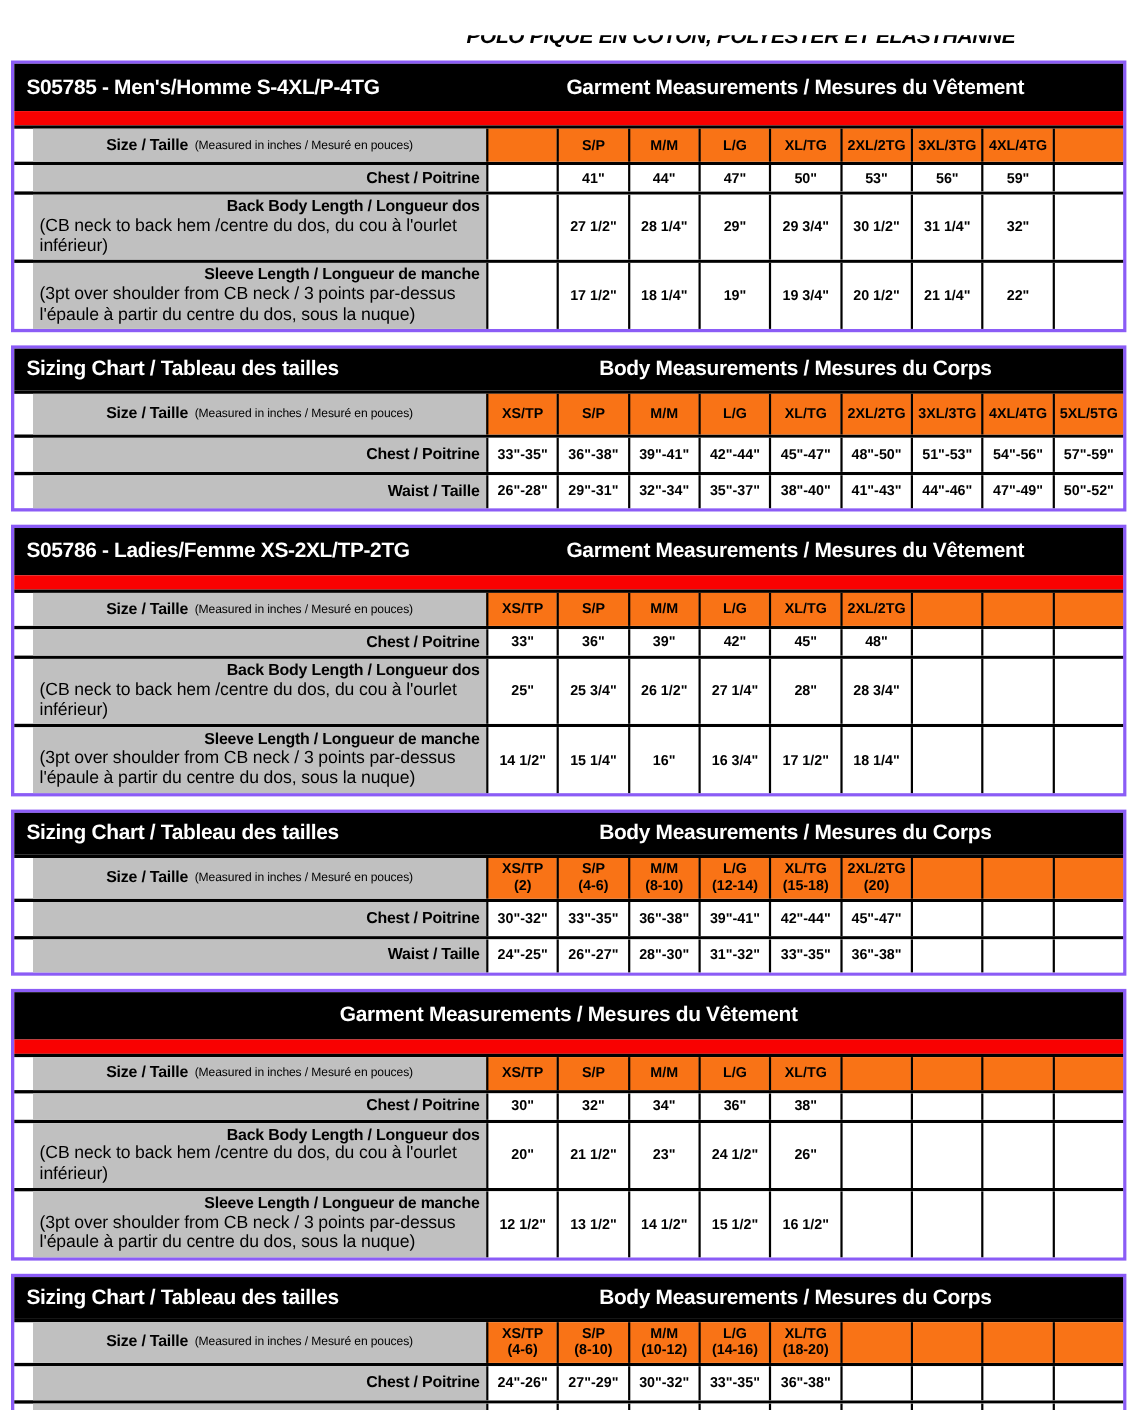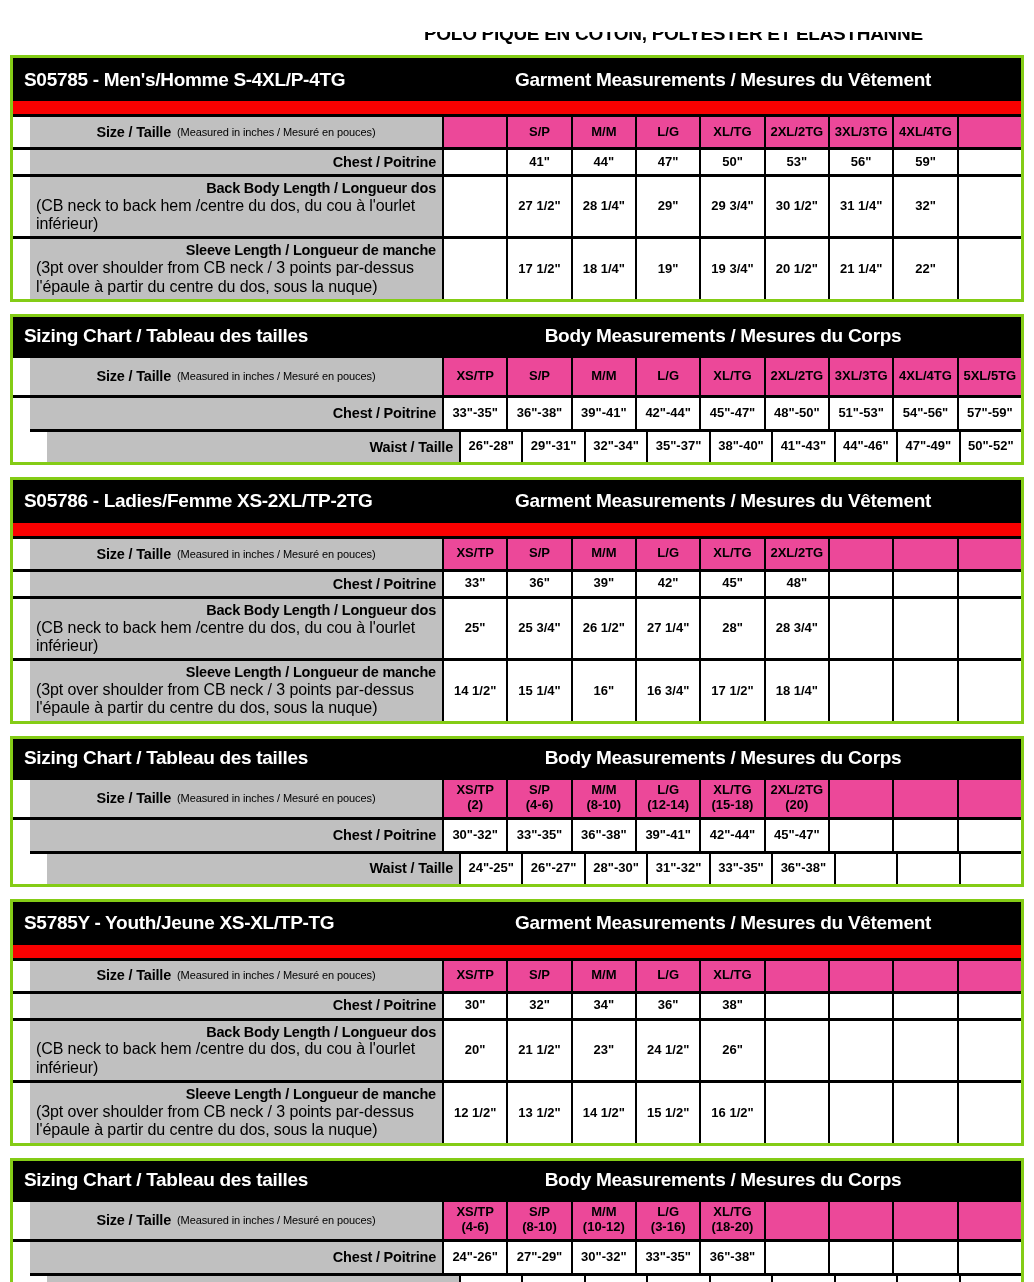--- a/index.html
+++ b/index.html
@@ -5,62 +5,62 @@
   * { box-sizing: border-box; margin: 0; padding: 0; }
   html, body { background: #ffffff; }
   body {
     width: 1034px; height: 1282px;
     font-family: "Liberation Sans", "DejaVu Sans", sans-serif;
     color: #000;
   }
   .page { position: relative; width: 1034px; height: 1282px; background: #fff; overflow: hidden; }
 
   
-  .clip-title { position: absolute; left: 424px; top: 32px; height: 16px; overflow: hidden; }
+  .clip-title { position: absolute; left: 424px; top: 32px; height: 16px; overflow: hidden; font-style: italic; }
   .clip-title .txt {
     font-size: 19px; font-weight: bold; line-height: 25px;
     margin-top: -11px; white-space: nowrap; letter-spacing: -0.3px;
   }
 
   .stack { position: absolute; left: 10px; top: 55px; width: 1014px; }
 
-  .tbl { width: 100%; border: 3px solid #84cc16; margin-bottom: 12px; background: #fff; }
+  .tbl { width: 100%; border: 3px solid #8b5cf6; margin-bottom: 12px; background: #fff; }
 
   .band { display: flex; align-items: center; background: #000; color: #fff; height: 43px; }
   .tbl.sizing .band { height: 38px; }
   .band-left  { width: 412px; padding-left: 11px; font-size: 19px; font-weight: bold; letter-spacing: -0.3px; white-space: nowrap; }
   .band-right { flex: 1; text-align: center; font-size: 19px; font-weight: bold; letter-spacing: -0.3px; }
 
   .stripe { height: 13px; background: #f90101; }
 
   .row { display: grid; grid-template-columns: 412px repeat(9, 1fr); border-top: 3px solid #000; padding-left: 17px; }
   .cell {
     border-left: 2px solid #000;
     display: flex; flex-direction: column; align-items: center; justify-content: center;
     text-align: center; font-weight: bold; font-size: 13px; line-height: 1.15; padding: 2px 1px;
   }
   .row > .cell:first-child { border-left: none; }
 
   .label-cell { background: #c0c0c0; align-items: flex-end; text-align: left; padding: 3px 6px; }
-  .hcell { background: #ec4899; }
+  .hcell { background: #f97316; }
   .vcell { background: #fff; }
 
   .size-label-cell { flex-direction: row; align-items: center; flex-wrap: wrap; }
   .lbl { font-size: 14.5px; font-weight: bold; letter-spacing: -0.2px; }
   .note-in { font-size: 11px; font-weight: normal; margin-left: 6px; letter-spacing: -0.1px; }
   .note-b { font-size: 16px; font-weight: normal; letter-spacing: -0.1px; }
   .note-b:empty { display: none; }
 
   .r-size  { min-height: 33px; }
   .r-chest { min-height: 27px; }
   .r-back  { min-height: 45px; }
   .r-sleeve{ min-height: 58px; }
   .sizing .r-size  { min-height: 40px; }
   .sizing .r-chest { min-height: 34px; }
-  .sizing .r-waist { min-height: 33px; margin-left: 17px; }
+  .sizing .r-waist { min-height: 33px; }
 </style>
 </head>
 <body>
 
 <div class="page">
 
   <div class="clip-title">
     <div class="txt">POLO PIQUE EN COTON, POLYESTER ET ELASTHANNE</div>
   </div>
 
@@ -315,21 +315,20 @@
           <div class="cell vcell">33"-35"</div>
           <div class="cell vcell">36"-38"</div>
           <div class="cell vcell"></div>
           <div class="cell vcell"></div>
           <div class="cell vcell"></div>
         </div>
     </section>
 
     <section class="tbl garment">
       <div class="band">
-        <div class="band-left">S5785Y - Youth/Jeune XS-XL/TP-TG</div>
         <div class="band-right">Garment Measurements / Mesures du Vêtement</div>
       </div>
       <div class="stripe"></div>
       <div class="row r-size">
         <div class="cell label-cell size-label-cell">
           <span class="lbl">Size / Taille</span>
           <span class="note-in">(Measured in inches / Mesuré en pouces)</span>
         </div>
       <div class="cell hcell">XS/TP</div>
           <div class="cell hcell">S/P</div>
@@ -405,21 +404,21 @@
           <div class="cell hcell">
             <div>S/P</div>
             <div>(8-10)</div>
           </div>
           <div class="cell hcell">
             <div>M/M</div>
             <div>(10-12)</div>
           </div>
           <div class="cell hcell">
             <div>L/G</div>
-            <div>(3-16)</div>
+            <div>(14-16)</div>
           </div>
           <div class="cell hcell">
             <div>XL/TG</div>
             <div>(18-20)</div>
           </div>
           <div class="cell hcell"></div>
           <div class="cell hcell"></div>
           <div class="cell hcell"></div>
           <div class="cell hcell"></div>
         </div>

